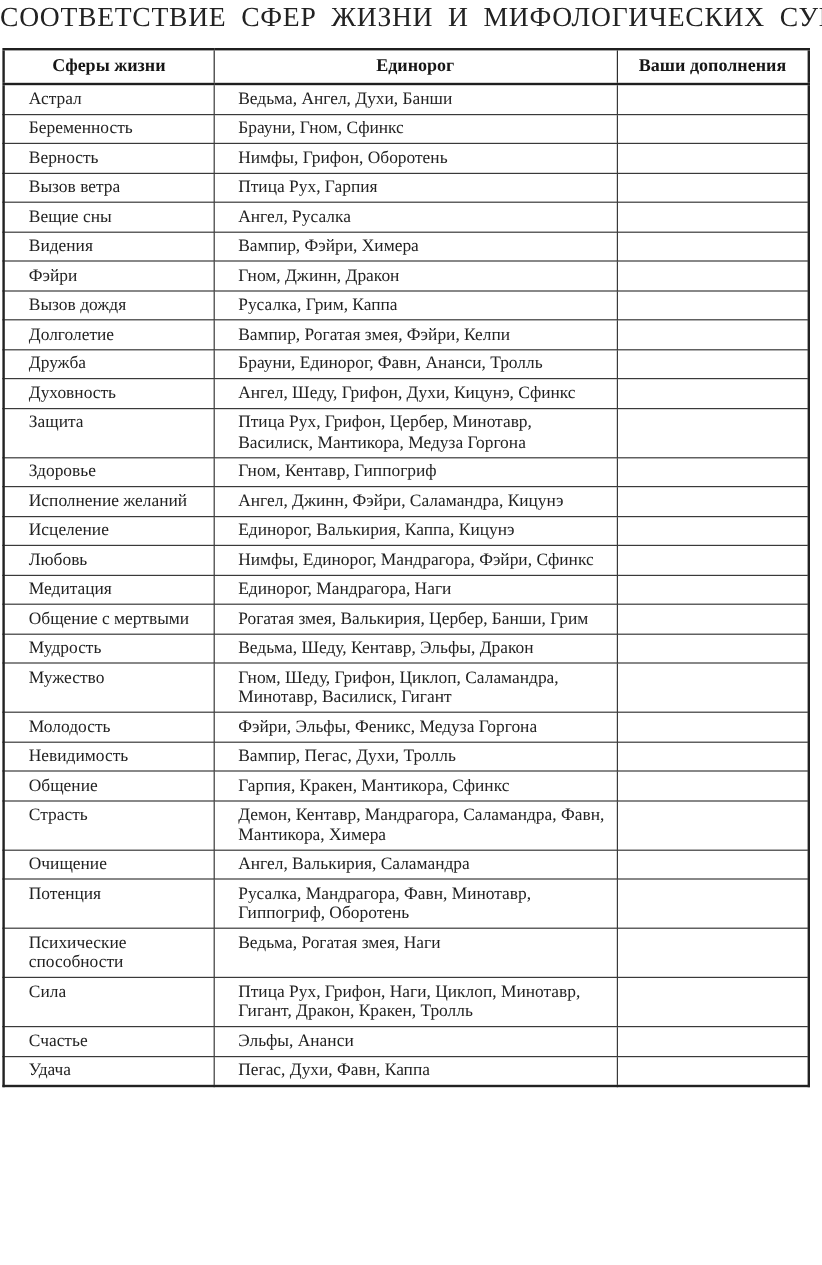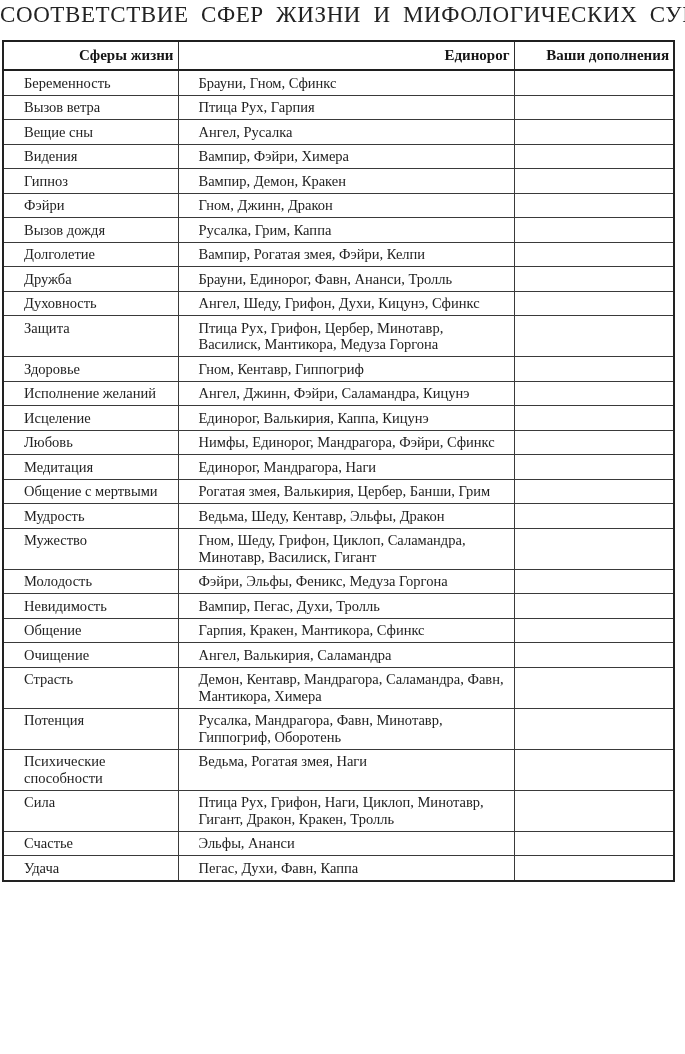--- a/index.html
+++ b/index.html
@@ -40,21 +40,21 @@
   }
   col.c-sphere    { width: 175px; }
   col.c-animals   { width: 336px; }
   col.c-additions { width: 160px; }
   th {
     border: 1.5px solid #2e2e2e;
     border-top: 2.5px solid #1f1f1f;
     border-bottom: 2.5px solid #1f1f1f;
     font-size: 15px;
     font-weight: bold;
-    text-align: right;
+    text-align: center;
     padding: 5px 4px 5px 4px;
     line-height: 17px;
     color: #161616;
   }
   td {
     border: 1.5px solid #3a3a3a;
     vertical-align: top;
     font-size: 14.5px;
     line-height: 16.5px;
     padding: 3.5px 8px 3.5px 20px;
@@ -78,45 +78,50 @@
     </colgroup>
     <thead>
       <tr>
         <th>Сферы жизни</th>
         <th>Единорог</th>
         <th>Ваши дополнения</th>
       </tr>
     </thead>
     <tbody>
         <tr>
+          <td class="sphere-cell">Астрал</td>
+          <td class="animals-cell">Ведьма, Ангел, Духи, Банши</td>
+          <td class="additions-cell"></td>
+        </tr>
+        <tr>
           <td class="sphere-cell">Беременность</td>
           <td class="animals-cell">Брауни, Гном, Сфинкс</td>
           <td class="additions-cell"></td>
         </tr>
         <tr>
+          <td class="sphere-cell">Верность</td>
+          <td class="animals-cell">Нимфы, Грифон, Оборотень</td>
+          <td class="additions-cell"></td>
+        </tr>
+        <tr>
           <td class="sphere-cell">Вызов ветра</td>
           <td class="animals-cell">Птица Рух, Гарпия</td>
           <td class="additions-cell"></td>
         </tr>
         <tr>
           <td class="sphere-cell">Вещие сны</td>
           <td class="animals-cell">Ангел, Русалка</td>
           <td class="additions-cell"></td>
         </tr>
         <tr>
           <td class="sphere-cell">Видения</td>
           <td class="animals-cell">Вампир, Фэйри, Химера</td>
           <td class="additions-cell"></td>
         </tr>
         <tr>
-          <td class="sphere-cell">Гипноз</td>
-          <td class="animals-cell">Вампир, Демон, Кракен</td>
-          <td class="additions-cell"></td>
-        </tr>
-        <tr>
           <td class="sphere-cell">Фэйри</td>
           <td class="animals-cell">Гном, Джинн, Дракон</td>
           <td class="additions-cell"></td>
         </tr>
         <tr>
           <td class="sphere-cell">Вызов дождя</td>
           <td class="animals-cell">Русалка, Грим, Каппа</td>
           <td class="additions-cell"></td>
         </tr>
         <tr>
@@ -188,27 +193,27 @@
           <td class="sphere-cell">Невидимость</td>
           <td class="animals-cell">Вампир, Пегас, Духи, Тролль</td>
           <td class="additions-cell"></td>
         </tr>
         <tr>
           <td class="sphere-cell">Общение</td>
           <td class="animals-cell">Гарпия, Кракен, Мантикора, Сфинкс</td>
           <td class="additions-cell"></td>
         </tr>
         <tr>
+          <td class="sphere-cell">Страсть</td>
+          <td class="animals-cell">Демон, Кентавр, Мандрагора, Саламандра, Фавн, Мантикора, Химера</td>
+          <td class="additions-cell"></td>
+        </tr>
+        <tr>
           <td class="sphere-cell">Очищение</td>
           <td class="animals-cell">Ангел, Валькирия, Саламандра</td>
-          <td class="additions-cell"></td>
-        </tr>
-        <tr>
-          <td class="sphere-cell">Страсть</td>
-          <td class="animals-cell">Демон, Кентавр, Мандрагора, Саламандра, Фавн, Мантикора, Химера</td>
           <td class="additions-cell"></td>
         </tr>
         <tr>
           <td class="sphere-cell">Потенция</td>
           <td class="animals-cell">Русалка, Мандрагора, Фавн, Минотавр, Гиппогриф, Оборотень</td>
           <td class="additions-cell"></td>
         </tr>
         <tr>
           <td class="sphere-cell">Психические способности</td>
           <td class="animals-cell">Ведьма, Рогатая змея, Наги</td>

